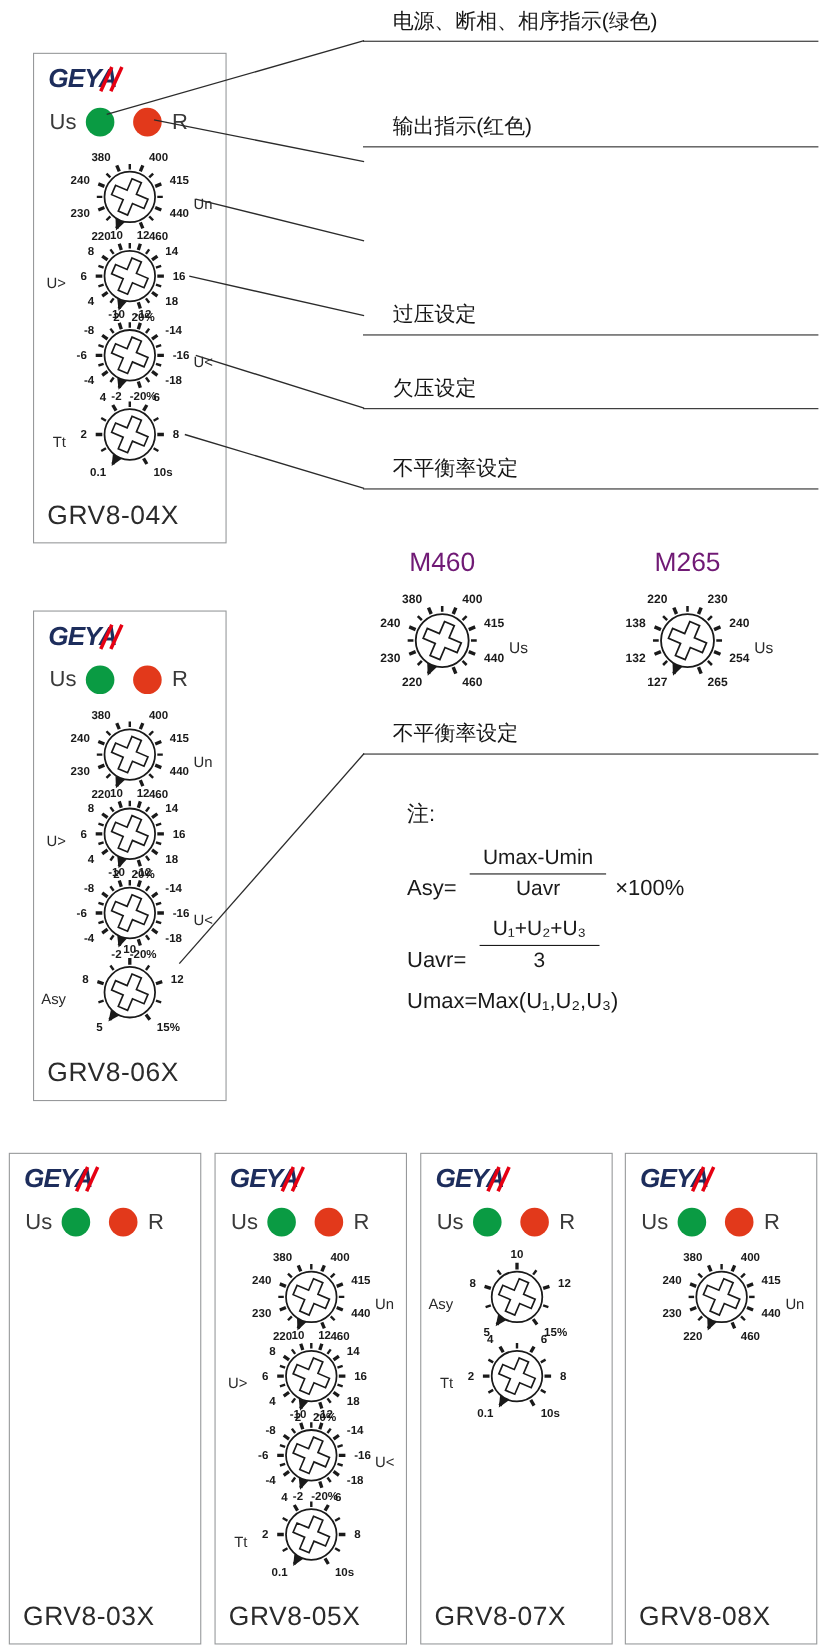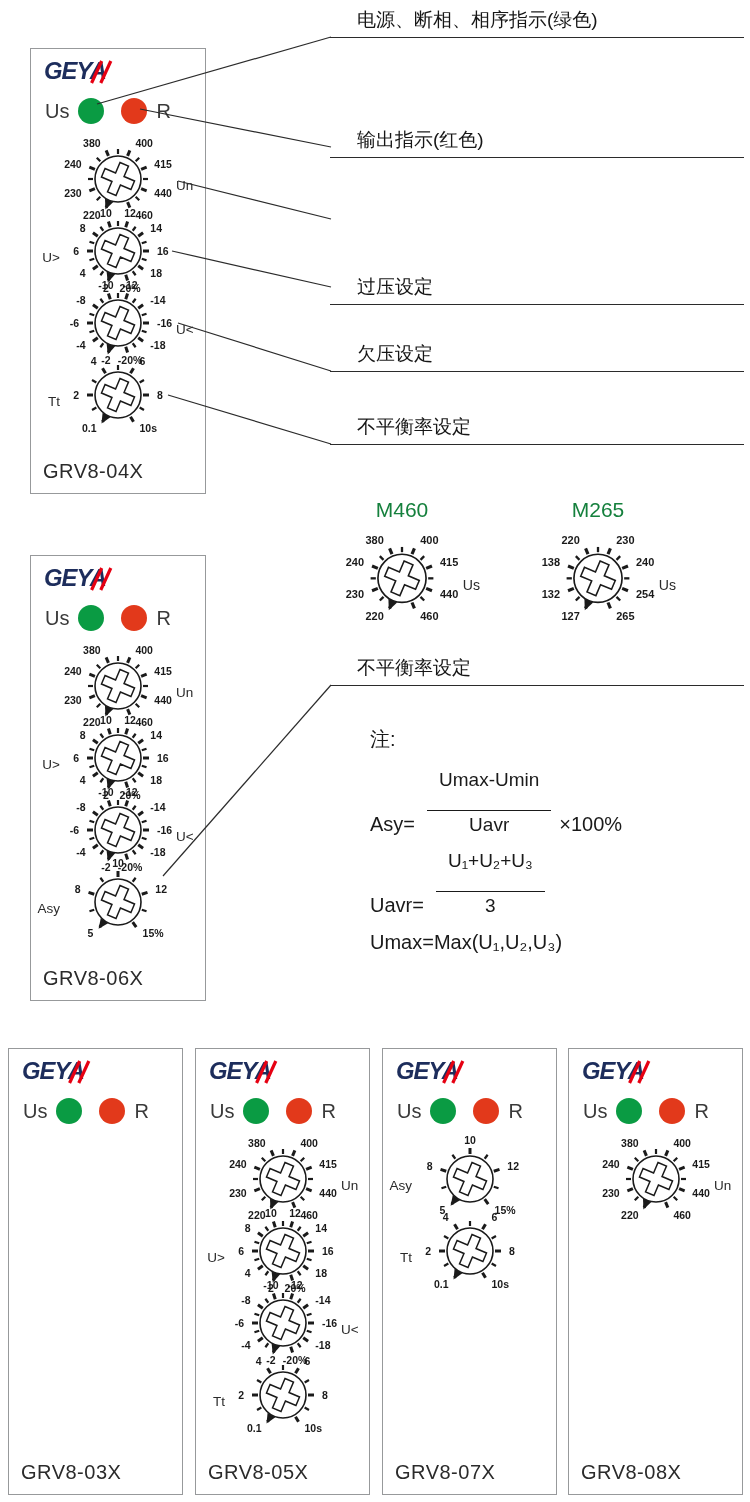--- a/index.html
+++ b/index.html
@@ -20,35 +20,35 @@
   .led-red{margin-left:17px}
   .led-row .led-label:last-child{margin-left:9px}
 
   .dials{display:flex;flex-direction:column;align-items:center;margin-top:12px}
   .dial-slot{line-height:0}
   .dials .dial-slot{margin:-14px 0}
   .dial-svg{display:block}
   .dial-svg text{font-family:"Liberation Sans","DejaVu Sans",sans-serif;font-size:10.5px;font-weight:700;fill:#1a1a1a}
   .dial-svg text.name{font-size:13.5px;font-weight:400;fill:#2a2a2a}
 
-  .model{position:absolute;left:12px;bottom:10px;font-size:20px;color:#2b2b2b;letter-spacing:.5px}
+  .model{position:absolute;left:12px;bottom:10px;font-size:24px;color:#2b2b2b;letter-spacing:.5px}
 
   .callout{position:absolute;left:330px;width:414px;border-bottom:1.5px solid #2b2b2b;
            padding:0 0 5px 27px;font-size:19px;line-height:24px;color:#161616;white-space:nowrap}
 
   .standalone{position:absolute;text-align:center}
-  .standalone-title{font-size:21px;color:#15803d;margin-bottom:4px}
+  .standalone-title{font-size:24px;color:#701a75;margin-bottom:4px}
   .standalone .dial-slot{display:inline-block}
 
   .notes{position:absolute;left:370px;top:726px;font-size:20px;color:#1a1a1a}
   .note-title{margin-bottom:16px}
   .eq-row{display:flex;align-items:flex-end;margin-bottom:14px}
   .eq-row .lhs{margin-right:4px}
   .frac{display:inline-flex;flex-direction:column;align-items:center;margin:0 8px;font-size:19px}
-  .frac .num{padding:0 12px 19px;border-bottom:1.5px solid #1a1a1a}
+  .frac .num{padding:0 12px 3px;border-bottom:1.5px solid #1a1a1a}
   .frac .den{padding-top:3px}
   .plain{margin-bottom:16px}
 
   .overlay{position:absolute;left:0;top:0;pointer-events:none;z-index:5}
   .overlay line{stroke:#2b2b2b;stroke-width:1.2}
 </style>
 </head>
 <body>
 
 <div class="page">
@@ -373,21 +373,21 @@
           <line x1="17.68" y1="17.68" x2="21.21" y2="21.21" stroke="#1a1a1a" stroke-width="2.2"></line>
           <text x="36.3" y="18.4" text-anchor="start">440</text>
           <line x1="9.57" y1="23.10" x2="11.86" y2="28.64" stroke="#1a1a1a" stroke-width="3"></line>
           <text x="17.4" y="39.5" text-anchor="start">460</text>
           <circle cx="0" cy="0" r="23" fill="#fff" stroke="#1a1a1a" stroke-width="1.6"></circle>
           <path d="M-4.6,-16 L4.6,-16 L4.6,-4.6 L16,-4.6 L16,4.6 L4.6,4.6 L4.6,16 L-4.6,16 L-4.6,4.6 L-16,4.6 L-16,-4.6 L-4.6,-4.6 Z" fill="#fff" stroke="#1a1a1a" stroke-width="1.5" transform="rotate(23)"></path>
           <polygon points="-12.6,30.5 -13.0,19.5 -4.6,23.0" fill="#1a1a1a"></polygon>
           <text x="58" y="11" text-anchor="start" class="name">Us</text>
         </svg></div>
   </div>
-  <div class="standalone" style="left:508px;top:498px;width:180px">
+  <div class="standalone" style="left:535px;top:498px;width:180px">
     <div class="standalone-title">M265</div>
     <div class="dial-slot"><svg viewBox="-86 -50 172 100" width="180" height="104.7" class="dial-svg">
           <line x1="-9.57" y1="23.10" x2="-11.86" y2="28.64" stroke="#1a1a1a" stroke-width="3"></line>
           <line x1="-17.68" y1="17.68" x2="-21.21" y2="21.21" stroke="#1a1a1a" stroke-width="2.2"></line>
           <text x="-17.4" y="39.5" text-anchor="end">127</text>
           <line x1="-23.10" y1="9.57" x2="-28.64" y2="11.86" stroke="#1a1a1a" stroke-width="3"></line>
           <line x1="-25.00" y1="-0.00" x2="-30.00" y2="-0.00" stroke="#1a1a1a" stroke-width="2.2"></line>
           <text x="-36.3" y="18.4" text-anchor="end">132</text>
           <line x1="-23.10" y1="-9.57" x2="-28.64" y2="-11.86" stroke="#1a1a1a" stroke-width="3"></line>
           <line x1="-17.68" y1="-17.68" x2="-21.21" y2="-21.21" stroke="#1a1a1a" stroke-width="2.2"></line>
@@ -407,21 +407,21 @@
           <line x1="9.57" y1="23.10" x2="11.86" y2="28.64" stroke="#1a1a1a" stroke-width="3"></line>
           <text x="17.4" y="39.5" text-anchor="start">265</text>
           <circle cx="0" cy="0" r="23" fill="#fff" stroke="#1a1a1a" stroke-width="1.6"></circle>
           <path d="M-4.6,-16 L4.6,-16 L4.6,-4.6 L16,-4.6 L16,4.6 L4.6,4.6 L4.6,16 L-4.6,16 L-4.6,4.6 L-16,4.6 L-16,-4.6 L-4.6,-4.6 Z" fill="#fff" stroke="#1a1a1a" stroke-width="1.5" transform="rotate(23)"></path>
           <polygon points="-12.6,30.5 -13.0,19.5 -4.6,23.0" fill="#1a1a1a"></polygon>
           <text x="58" y="11" text-anchor="start" class="name">Us</text>
         </svg></div>
   </div>
 
   <div class="callout" style="top:8px">电源、断相、相序指示(绿色)</div>
-  <div class="callout" style="top:128px">输出指示(红色)</div>
+  <div class="callout" style="top:104px">输出指示(红色)</div>
   <div class="callout" style="top:275px">过压设定</div>
   <div class="callout" style="top:342px">欠压设定</div>
   <div class="callout" style="top:415px">不平衡率设定</div>
   <div class="callout" style="top:656px">不平衡率设定</div>
 
   <div class="notes">
     <div class="note-title">注:</div>
     <div class="eq-row">
       <span class="lhs">Asy=</span>
       <span class="frac">

